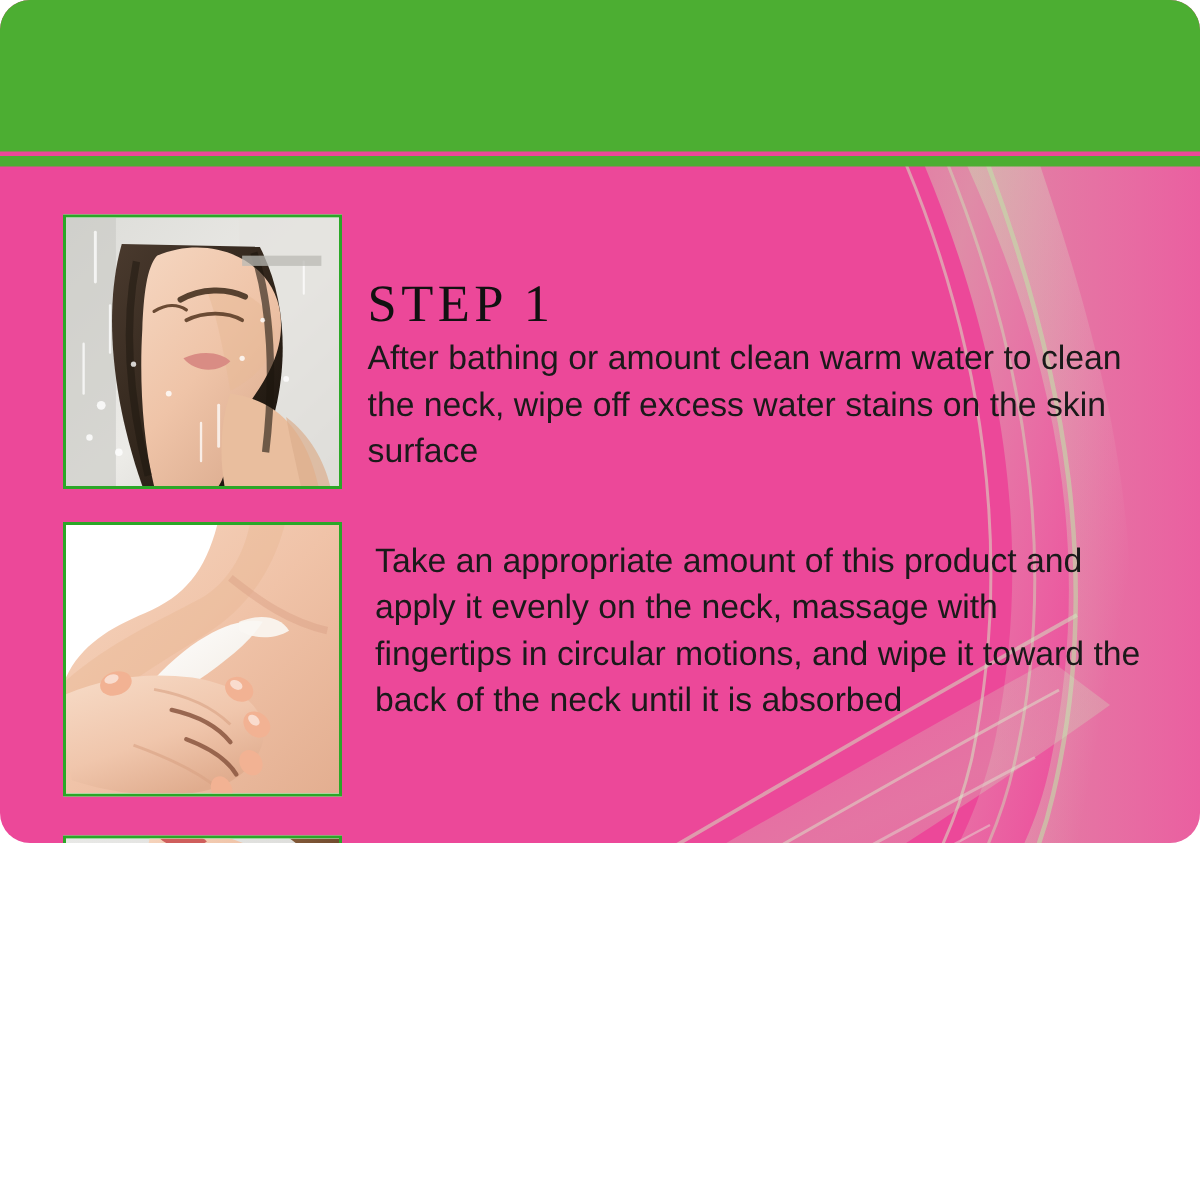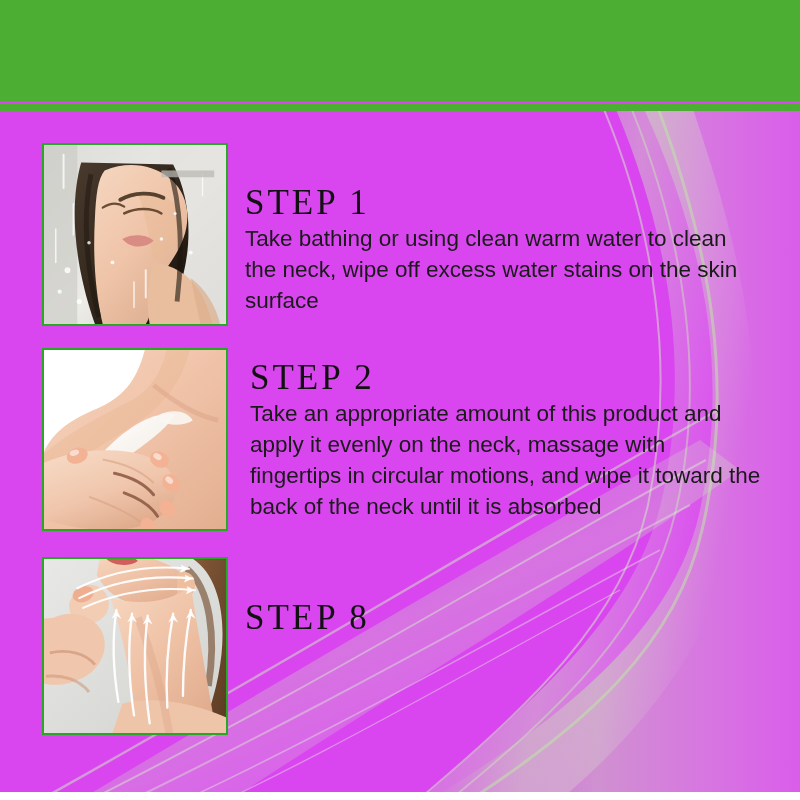--- a/index.html
+++ b/index.html
@@ -6,23 +6,24 @@
 
   html, body {
     width:800px; height:800px;
     background:#ffffff;
     font-family:"Liberation Sans", sans-serif;
     overflow:hidden;
   }
 
   #page {
     position:relative;
-    width:800px; height:792px;
-    background:#d946ef;
+    width:800px; height:562px;
+    background:#ec4899;
     overflow:hidden;
+    border-radius:20px;
   }
 
   
   .bg-swoosh {
     position:absolute;
     left:0; top:110px;
     width:800px; height:690px;
     z-index:0;
     pointer-events:none;
   }
@@ -228,21 +229,21 @@
         <circle cx="120" cy="96" r="1.8"></circle>
           <circle cx="134" cy="70" r="1.6"></circle>
         <circle cx="150" cy="110" r="2"></circle>
           <circle cx="46" cy="100" r="1.8"></circle>
       </g>
       <rect x="120" y="26" width="54" height="7" fill="#B9B9B4" opacity=".75"></rect>
     </svg>
   </div>
   <div class="step-text" id="step1-text">
     <div class="step-head">STEP 1</div>
-    <div class="step-body">Take bathing or using clean warm water to clean the neck, wipe off excess water stains on the skin surface</div>
+    <div class="step-body">After bathing or amount clean warm water to clean the neck, wipe off excess water stains on the skin surface</div>
   </div>
 
   <div class="thumb" id="step2-thumb">
     <svg viewBox="0 0 186 183" preserveAspectRatio="none">
       <defs>
         <linearGradient id="s2skin" x1="0" y1="0" x2="1" y2="1">
           <stop offset="0%" stop-color="#F6D6C0"></stop>
           <stop offset="50%" stop-color="#F0C3A8"></stop>
           <stop offset="100%" stop-color="#E3AE90"></stop>
         </linearGradient>
@@ -287,21 +288,20 @@
         <ellipse cx="106" cy="180" rx="9" ry="7" transform="rotate(66 106 180)"></ellipse>
       </g>
       <g fill="#FFFFFF" fill-opacity=".55">
         <ellipse cx="31" cy="105" rx="5" ry="3" transform="rotate(-18 31 105)"></ellipse>
         <ellipse cx="116" cy="109" rx="4.5" ry="3" transform="rotate(28 116 109)"></ellipse>
         <ellipse cx="128" cy="133" rx="4.5" ry="3" transform="rotate(42 128 133)"></ellipse>
       </g>
     </svg>
   </div>
   <div class="step-text" id="step2-text">
-    <div class="step-head">STEP 2</div>
     <div class="step-body">Take an appropriate amount of this product and apply it evenly on the neck, massage with fingertips in circular motions, and wipe it toward the back of the neck until it is absorbed</div>
   </div>
 
   <div class="thumb" id="step3-thumb">
     <svg viewBox="0 0 186 178" preserveAspectRatio="none">
       <defs>
         <linearGradient id="s3bg" x1="0" y1="0" x2="1" y2="1">
           <stop offset="0%" stop-color="#E8E8E6"></stop>
           <stop offset="100%" stop-color="#D2D2CF"></stop>
         </linearGradient>

